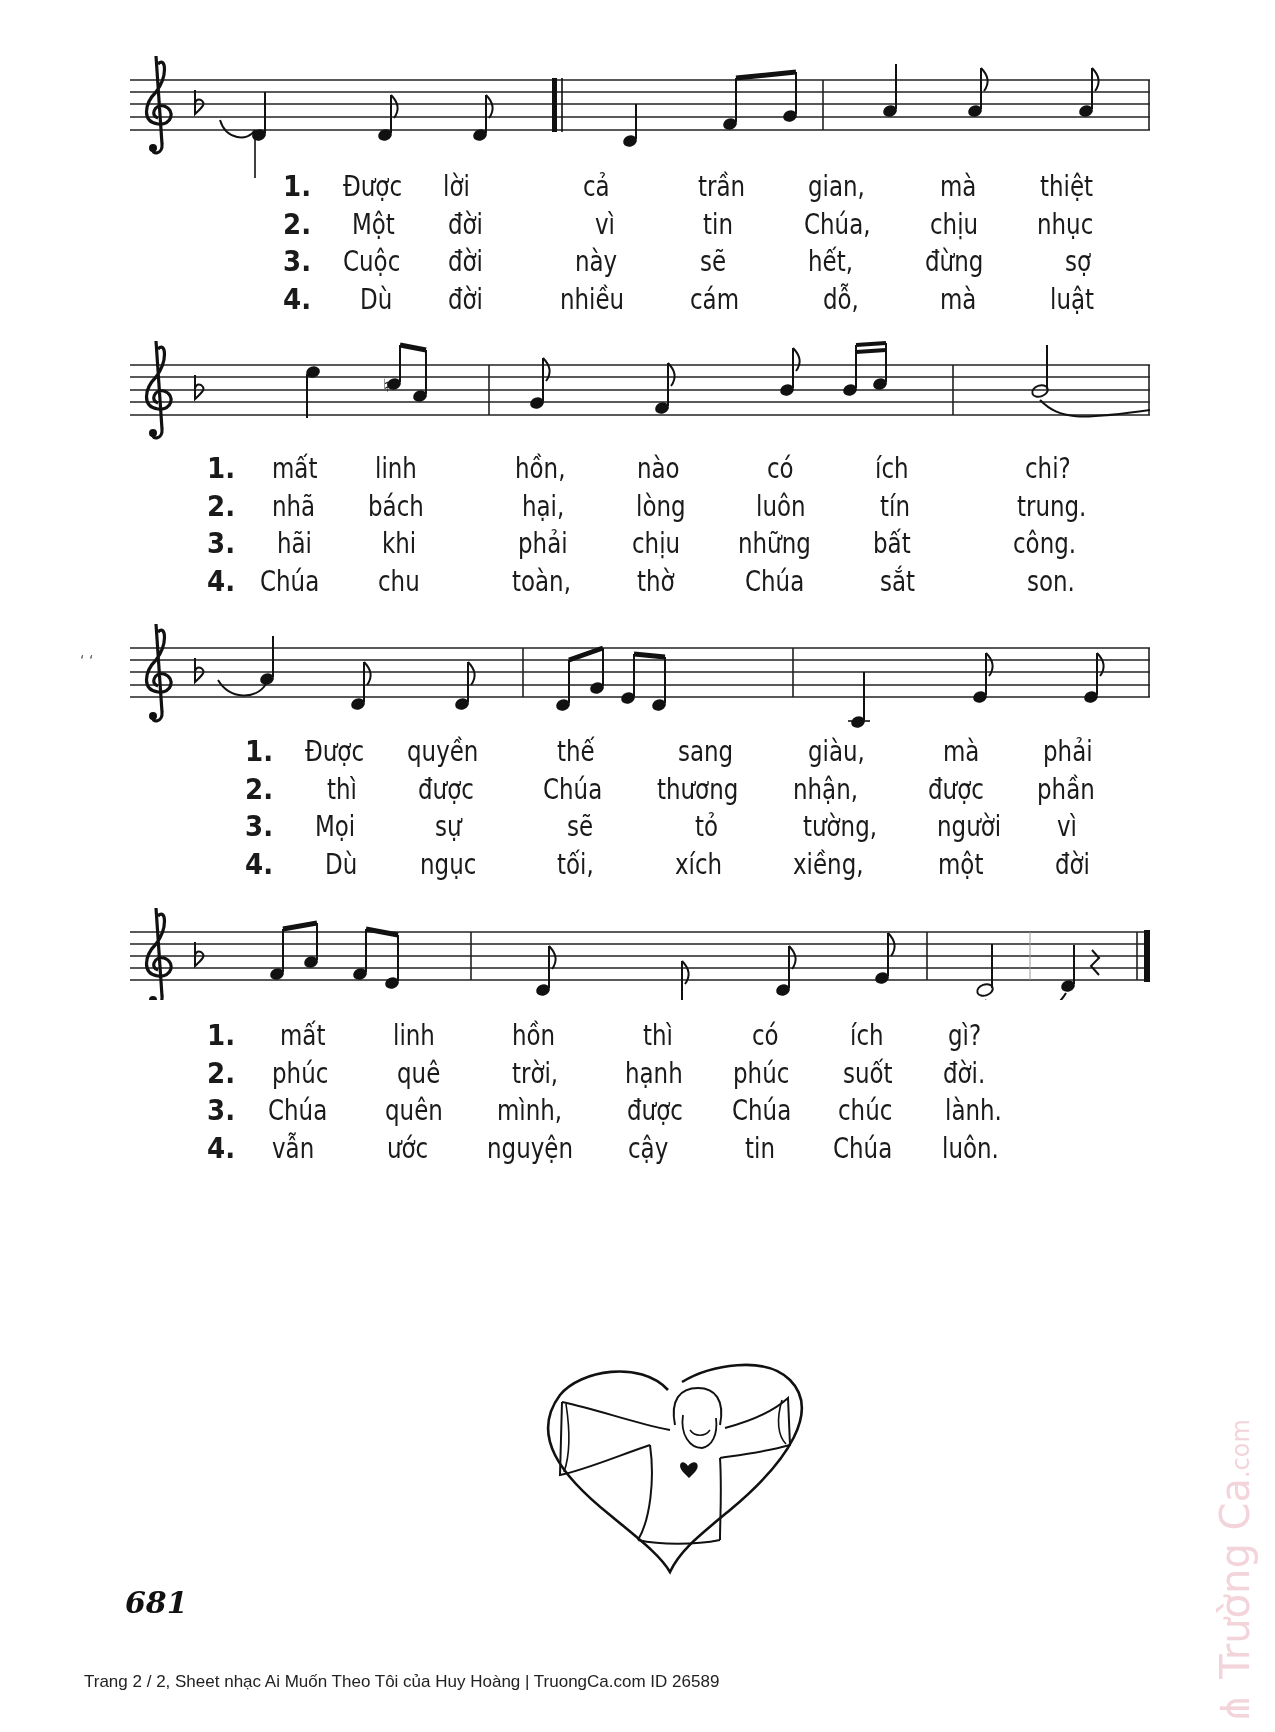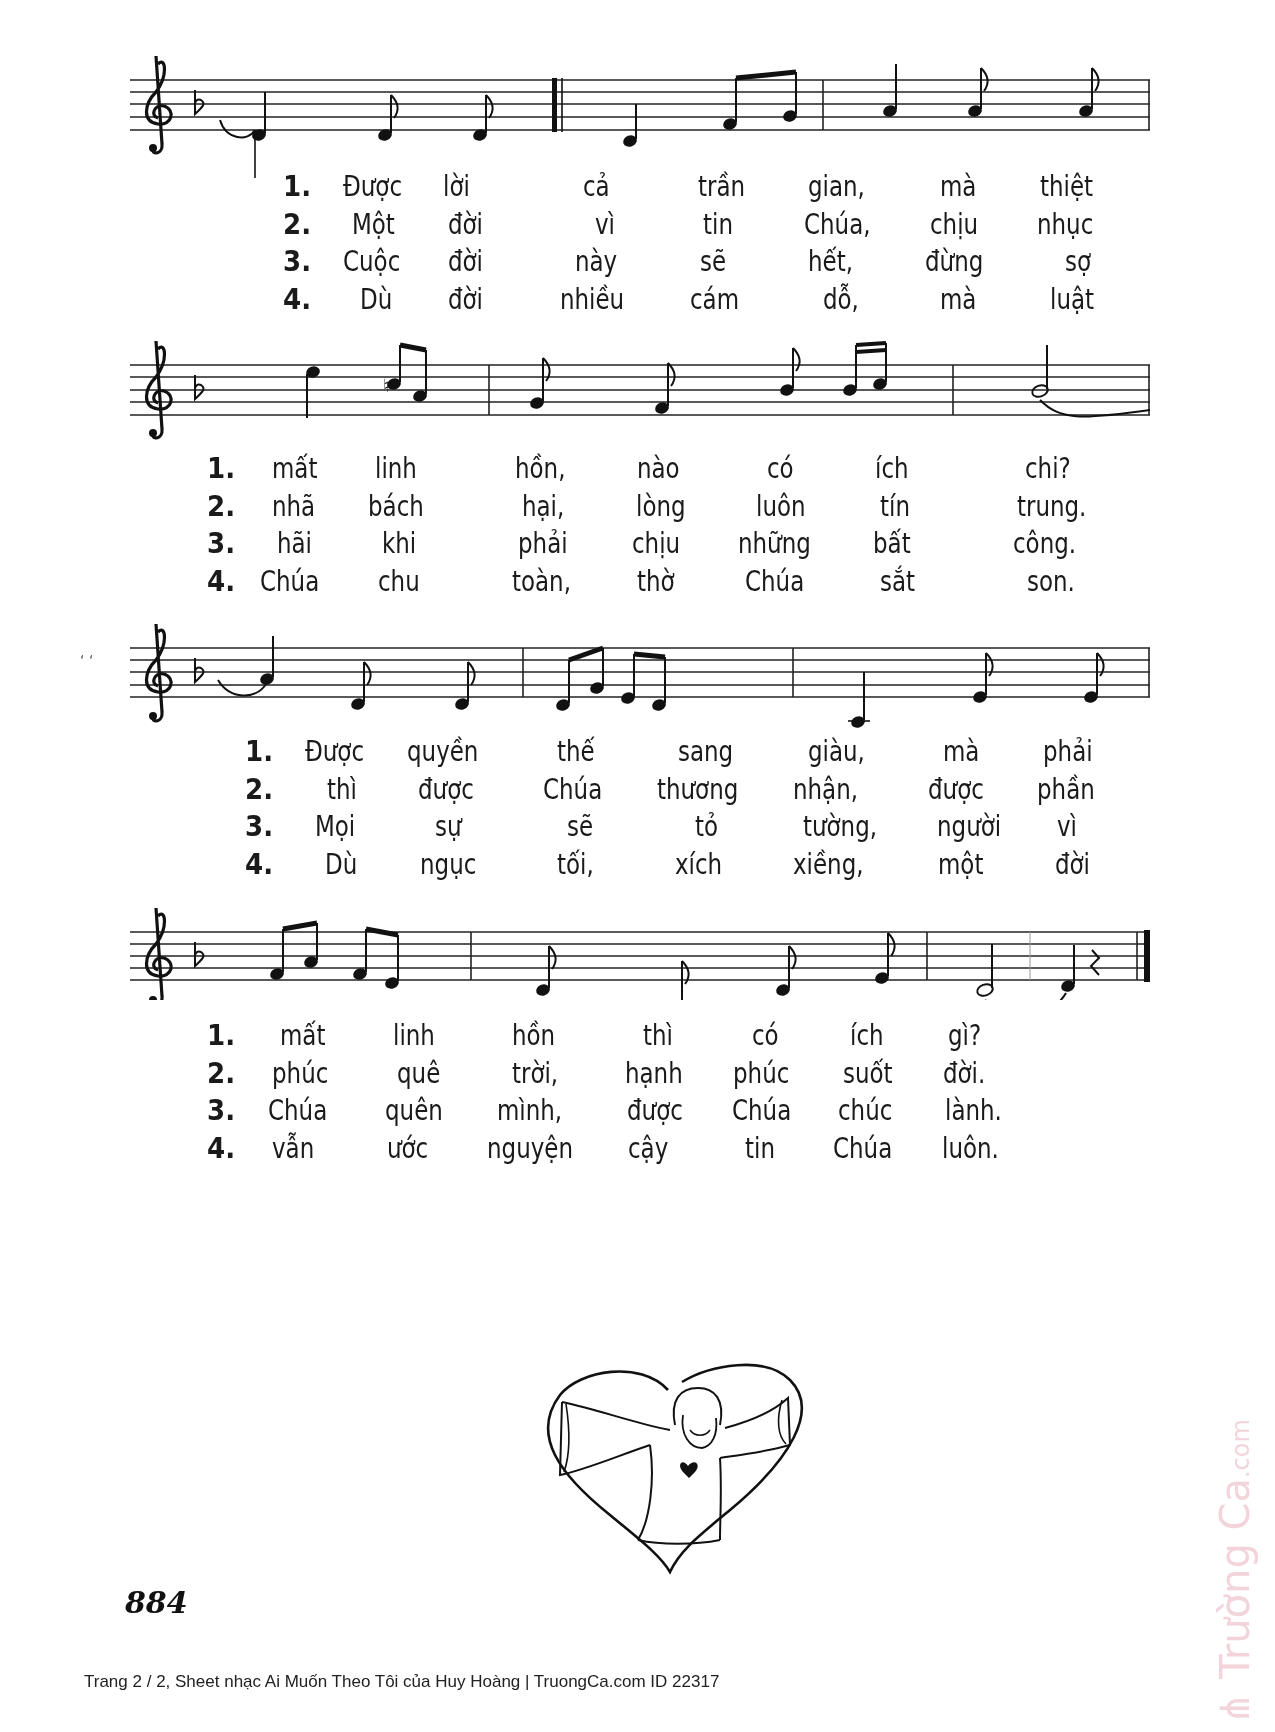--- a/index.html
+++ b/index.html
@@ -380,17 +380,17 @@
   <path d="M46 64 C50 90 50 115 44 132" fill="none" stroke="#111" stroke-width="1.6"></path>
   <path d="M205 88 C235 80 255 70 268 58 L270 105 C245 112 220 115 200 118" fill="none" stroke="#111" stroke-width="2"></path>
   <path d="M262 60 C256 80 258 96 266 104" fill="none" stroke="#111" stroke-width="1.6"></path>
   <path d="M155 85 C150 60 160 48 178 48 C195 48 205 60 200 85" fill="none" stroke="#111" stroke-width="2"></path>
   <path d="M163 75 C160 95 170 108 182 108 C192 106 198 95 196 78" fill="none" stroke="#111" stroke-width="1.8"></path>
   <path d="M170 90 C175 97 185 97 190 90" fill="none" stroke="#111" stroke-width="1.6"></path>
   <path d="M130 105 C135 140 130 180 118 200 M200 118 C202 150 200 180 200 200 M118 200 C140 205 175 205 200 200" fill="none" stroke="#111" stroke-width="2"></path>
   <path d="M168 126 C163 118 156 124 163 132 L169 138 L175 132 C182 124 174 118 168 126 Z" fill="#111"></path>
 </svg>
 
-<div class="pagenum">884</div>
-<div class="footer">Trang 2 / 2, Sheet nhạc Ai Muốn Theo Tôi của Huy Hoàng  | TruongCa.com ID 22317</div>
+<div class="pagenum">681</div>
+<div class="footer">Trang 2 / 2, Sheet nhạc Ai Muốn Theo Tôi của Huy Hoàng  | TruongCa.com ID 26589</div>
 <div class="watermark">
   <span>⋔ </span><span>Trường Ca</span><span class="dom">.com</span>
 </div>
 
 </body></html>

